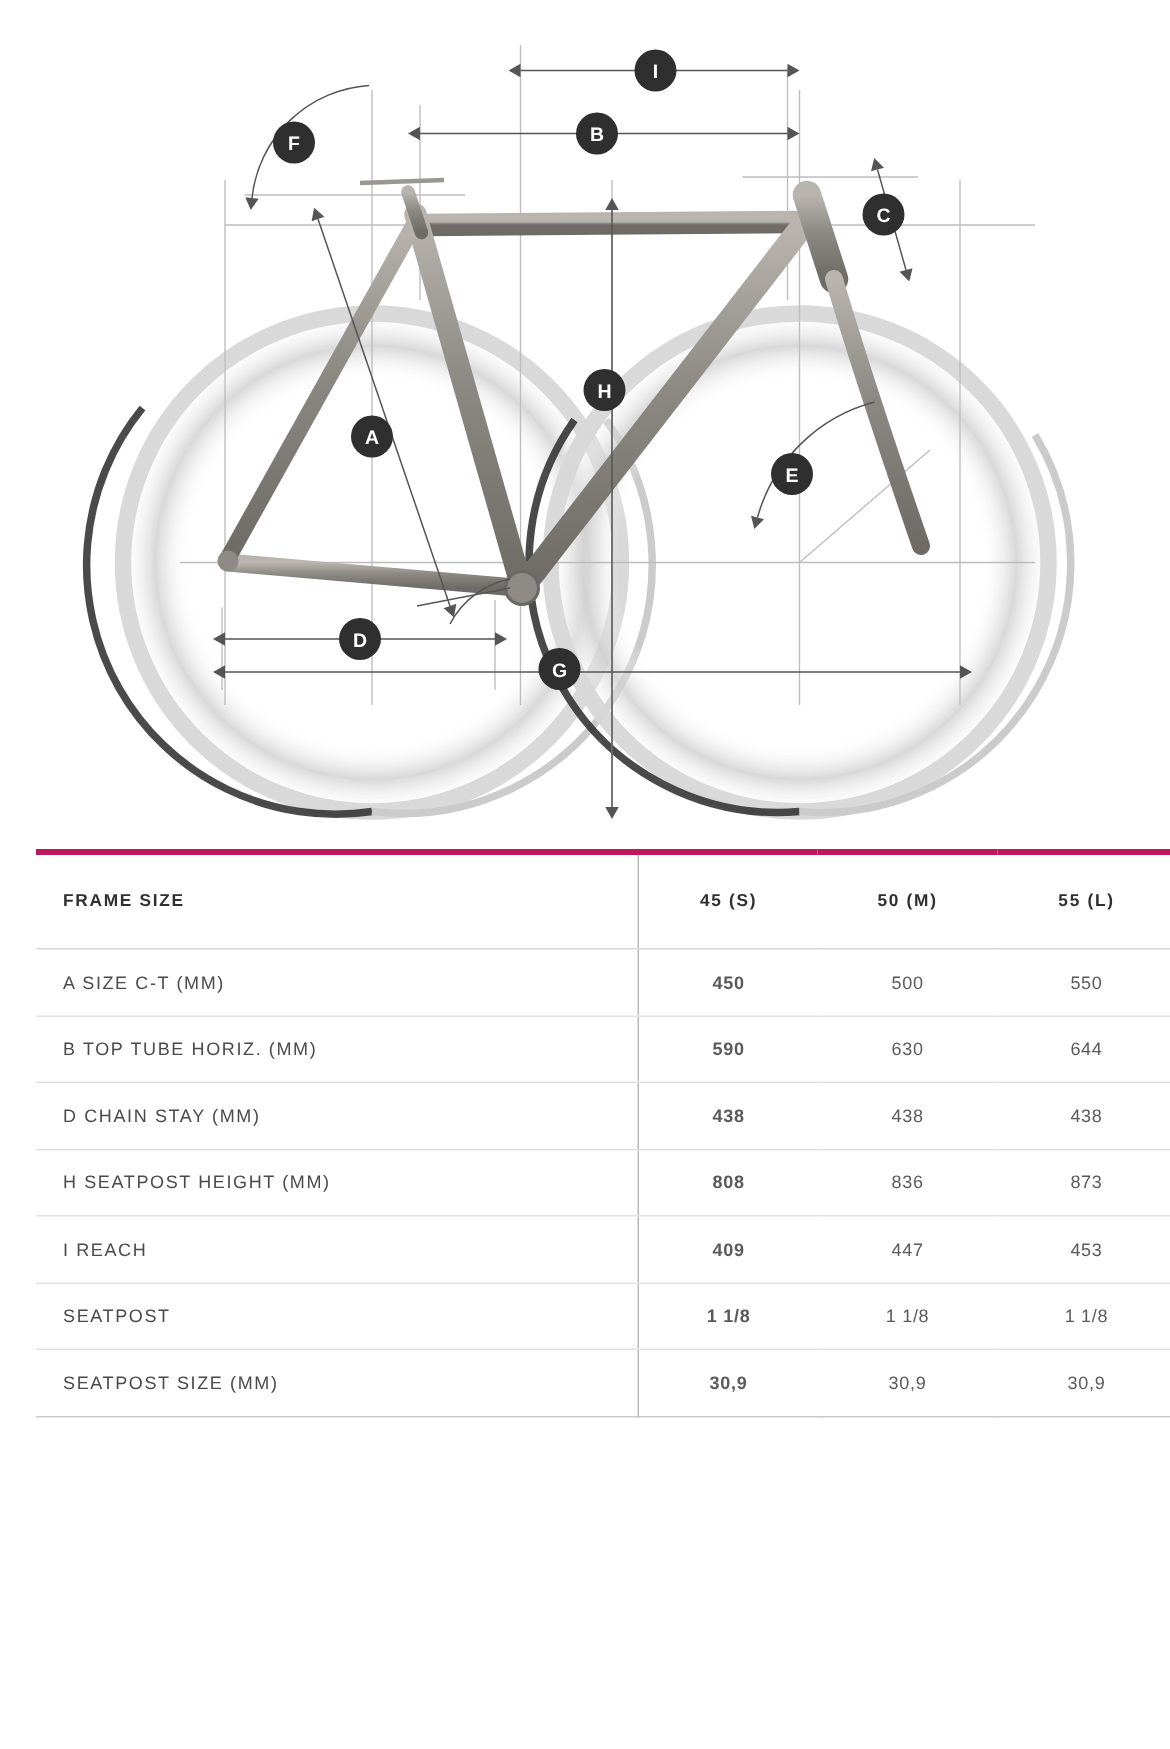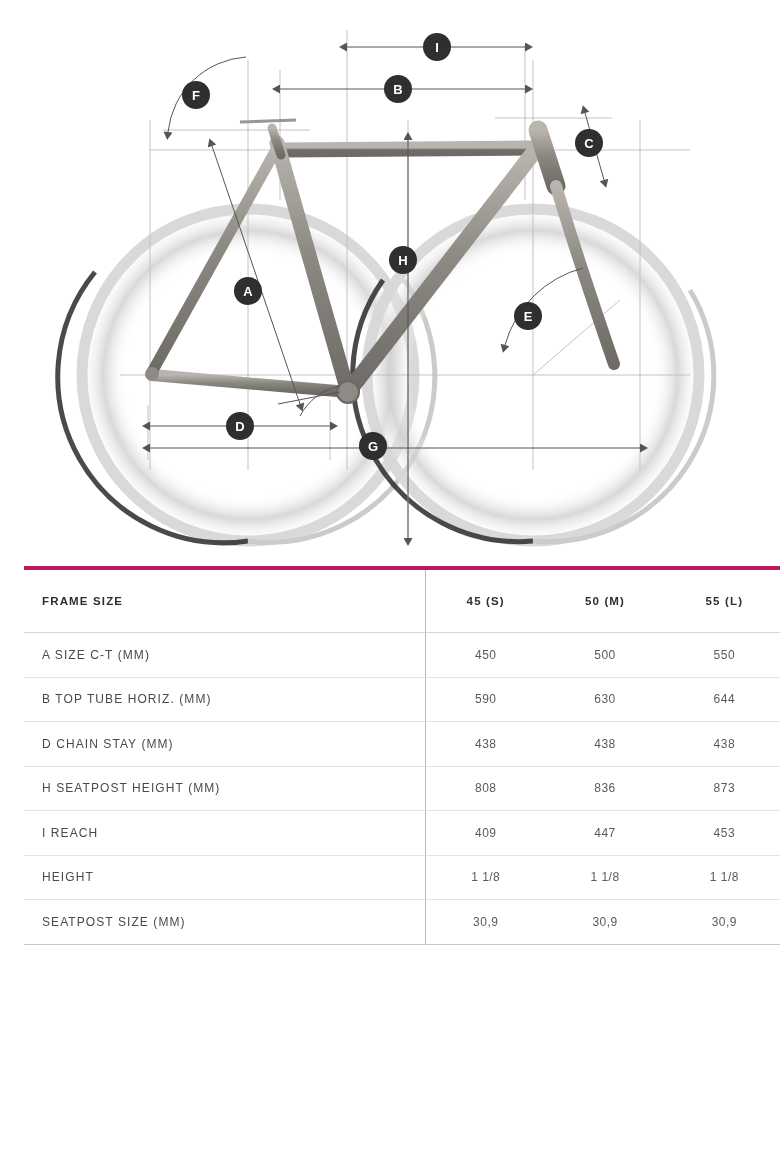--- a/index.html
+++ b/index.html
@@ -63,20 +63,21 @@
   .th-label {
     text-align: left;
     padding-left: 18px !important;
     width: 392px;
   }
   .th-size {
     width: 122px;
   }
   .col-div {
     border-left: 1px solid #b9b9b9;
+    font-weight: bold;
   }
   .row-label {
     text-align: left;
     padding-left: 18px !important;
     color: #4a4a4a;
     font-size: 12px;
     letter-spacing: 0.09em;
   }
   .cell-val {
     text-align: center;
@@ -274,21 +275,21 @@
         <td class="cell-val">836</td>
         <td class="cell-val">873</td>
       </tr>
       <tr>
         <td class="row-label">I REACH</td>
         <td class="cell-val col-div">409</td>
         <td class="cell-val">447</td>
         <td class="cell-val">453</td>
       </tr>
       <tr>
-        <td class="row-label">HEIGHT</td>
+        <td class="row-label">SEATPOST</td>
         <td class="cell-val col-div">1 1/8</td>
         <td class="cell-val">1 1/8</td>
         <td class="cell-val">1 1/8</td>
       </tr>
       <tr>
         <td class="row-label">SEATPOST SIZE (MM)</td>
         <td class="cell-val col-div">30,9</td>
         <td class="cell-val">30,9</td>
         <td class="cell-val">30,9</td>
       </tr>

